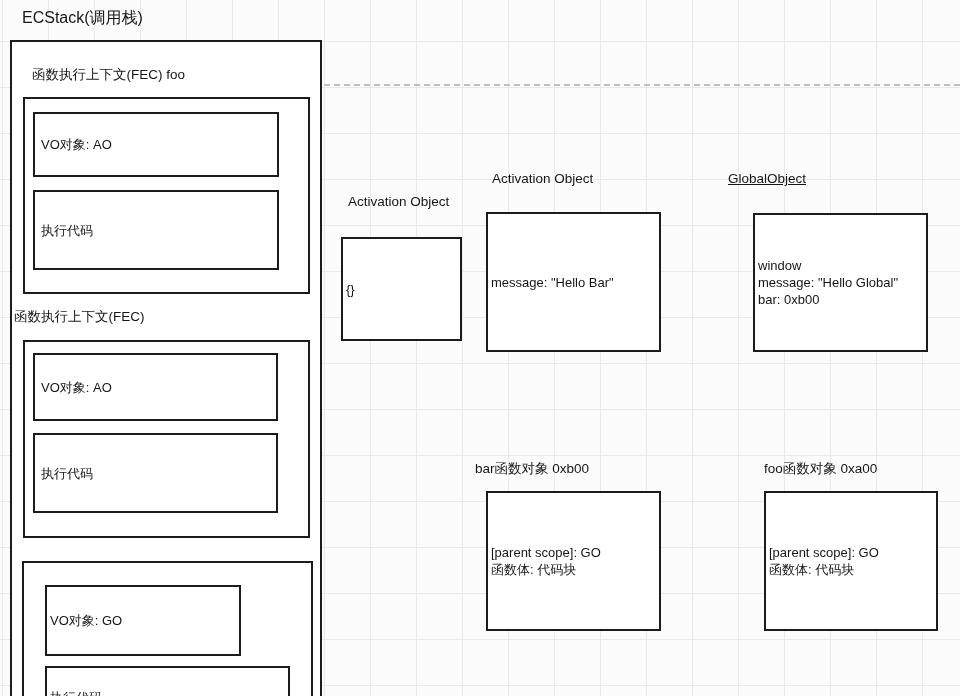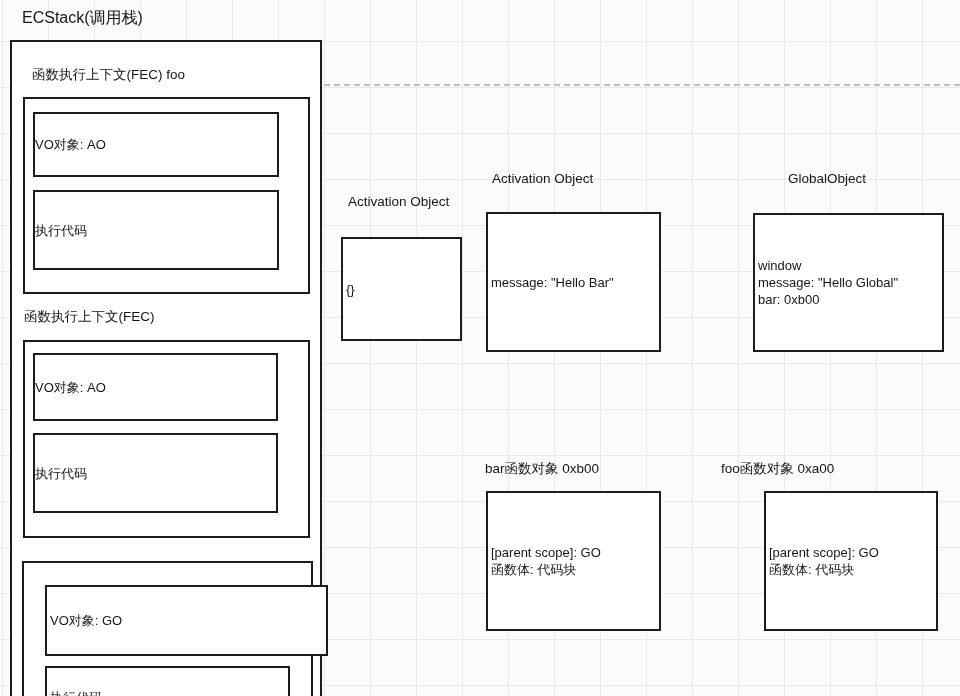--- a/index.html
+++ b/index.html
@@ -24,21 +24,21 @@
   }
   .txt{
     display:flex;
     flex-direction:column;
     justify-content:center;
     font-size:13px;
     line-height:17px;
     white-space:nowrap;
     overflow:hidden;
   }
-  .pad5{}
+  .pad5{padding-left:6px;}
   .pad3{padding-left:3px;}
   .lbl{
     position:absolute;
     font-size:13.5px;
     white-space:nowrap;
   }
   .ttl{font-size:16px;}
   .dashed{
     position:absolute;
     left:324px;top:84px;width:636px;height:0;
@@ -61,64 +61,64 @@
   <div class="box" style="left:23px;top:97px;width:287px;height:197px;"></div>
 
   <div class="box txt pad5" style="left:33px;top:112px;width:246px;height:65px;">
     <div>VO对象: AO</div>
   </div>
 
   <div class="box txt pad5" style="left:33px;top:190px;width:246px;height:80px;">
     <div>执行代码</div>
   </div>
 
-  <div class="lbl" style="left:24px;top:308px;">函数执行上下文(FEC)</div>
+  <div class="lbl" style="left:14px;top:308px;">函数执行上下文(FEC)</div>
 
   <div class="box" style="left:23px;top:340px;width:287px;height:198px;"></div>
 
   <div class="box txt pad5" style="left:33px;top:353px;width:245px;height:68px;">
     <div>VO对象: AO</div>
   </div>
 
   <div class="box txt pad5" style="left:33px;top:433px;width:245px;height:80px;">
     <div>执行代码</div>
   </div>
 
   <div class="box" style="left:22px;top:561px;width:291px;height:151px;"></div>
 
-  <div class="box txt pad3" style="left:45px;top:585px;width:283px;height:71px;">
+  <div class="box txt pad3" style="left:45px;top:585px;width:196px;height:71px;">
     <div>VO对象: GO</div>
   </div>
 
   <div class="box txt pad3" style="left:45px;top:666px;width:245px;height:62px;">
     <div>执行代码</div>
   </div>
 
   <div class="lbl" style="left:348px;top:194px;">Activation Object</div>
   <div class="box txt pad3" style="left:341px;top:237px;width:121px;height:104px;">
     <div>{}</div>
   </div>
 
   <div class="lbl" style="left:492px;top:171px;">Activation Object</div>
   <div class="box txt pad3" style="left:486px;top:212px;width:175px;height:140px;">
     <div>message: "Hello Bar"</div>
   </div>
 
-  <div class="lbl" style="left:788px;top:171px;">GlobalObject</div>
-  <div class="box txt pad3" style="left:753px;top:213px;width:191px;height:139px;">
+  <div class="lbl" style="left:728px;top:171px;text-decoration:underline;">GlobalObject</div>
+  <div class="box txt pad3" style="left:753px;top:213px;width:175px;height:139px;">
     <div>window</div>
     <div>message: "Hello Global"</div>
     <div>bar: 0xb00</div>
   </div>
 
-  <div class="lbl" style="left:485px;top:460px;">bar函数对象 0xb00</div>
+  <div class="lbl" style="left:475px;top:460px;">bar函数对象 0xb00</div>
   <div class="box txt pad3" style="left:486px;top:491px;width:175px;height:140px;">
     <div>[parent scope]: GO</div>
     <div>函数体: 代码块</div>
   </div>
 
-  <div class="lbl" style="left:721px;top:460px;">foo函数对象 0xa00</div>
+  <div class="lbl" style="left:764px;top:460px;">foo函数对象 0xa00</div>
   <div class="box txt pad3" style="left:764px;top:491px;width:174px;height:140px;">
     <div>[parent scope]: GO</div>
     <div>函数体: 代码块</div>
   </div>
 
 </div>
 
 </body></html>

